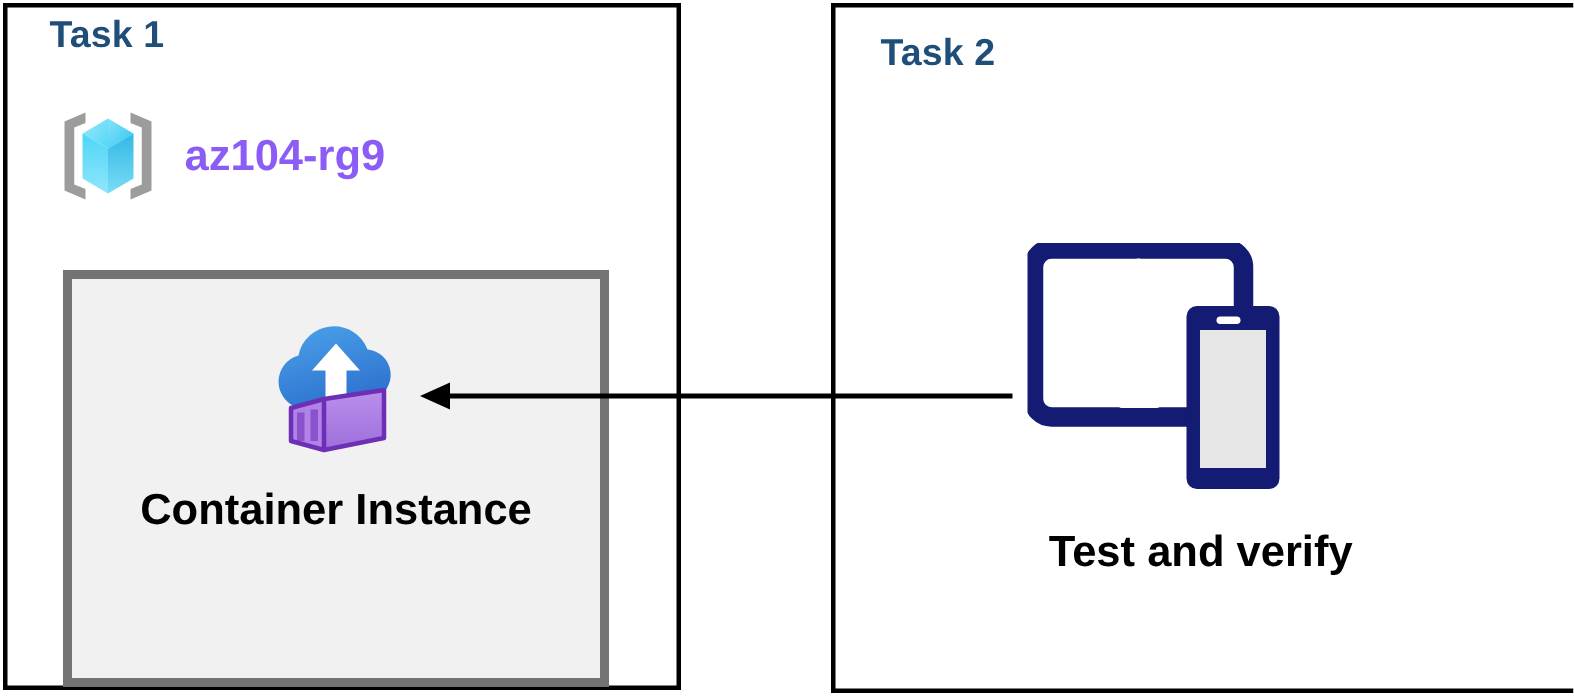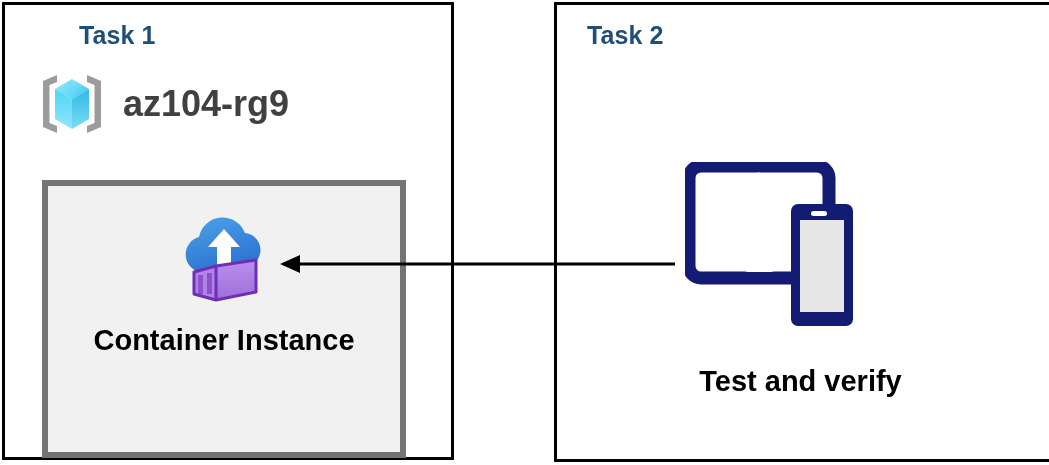--- a/index.html
+++ b/index.html
@@ -40,37 +40,37 @@
   }
 
   .task-title {
     position: absolute;
     font-size: 25px;
     font-weight: bold;
     color: #1F4E79;
     letter-spacing: 0.1px;
     white-space: nowrap;
   }
-  #task1-title { left: 28px; top: 16px; margin-left: 46px; }
+  #task1-title { left: 28px; top: 4px; }
   #task2-title { left: 30px; top: 16px; }
 
   
   #rg-row {
     position: absolute;
     left: 30px;
     top: 62px;
     display: flex;
     align-items: center;
     gap: 14px;
   }
   #rg-icon { width: 74px; height: 74px; display: block; }
   #rg-label {
-    font-size: 36px;
-    font-weight: bold;
-    color: #404040;
+    font-size: 29px;
+    font-weight: bold;
+    color: #8b5cf6;
     white-space: nowrap;
   }
 
   
   #container-card {
     position: absolute;
     left: 37px;
     top: 175px;
     width: 364px;
     height: 278px;
@@ -111,21 +111,20 @@
   #devices-label {
     position: absolute;
     left: 554px;
     top: 352px;
     width: 493px;
     text-align: center;
     font-size: 29px;
     font-weight: bold;
     color: #000000;
     white-space: nowrap;
-    margin-top: 13px;
   }
 
   
   #connector-arrow {
     position: absolute;
     left: 270px;
     top: 246px;
     width: 420px;
     height: 36px;
     display: block;

